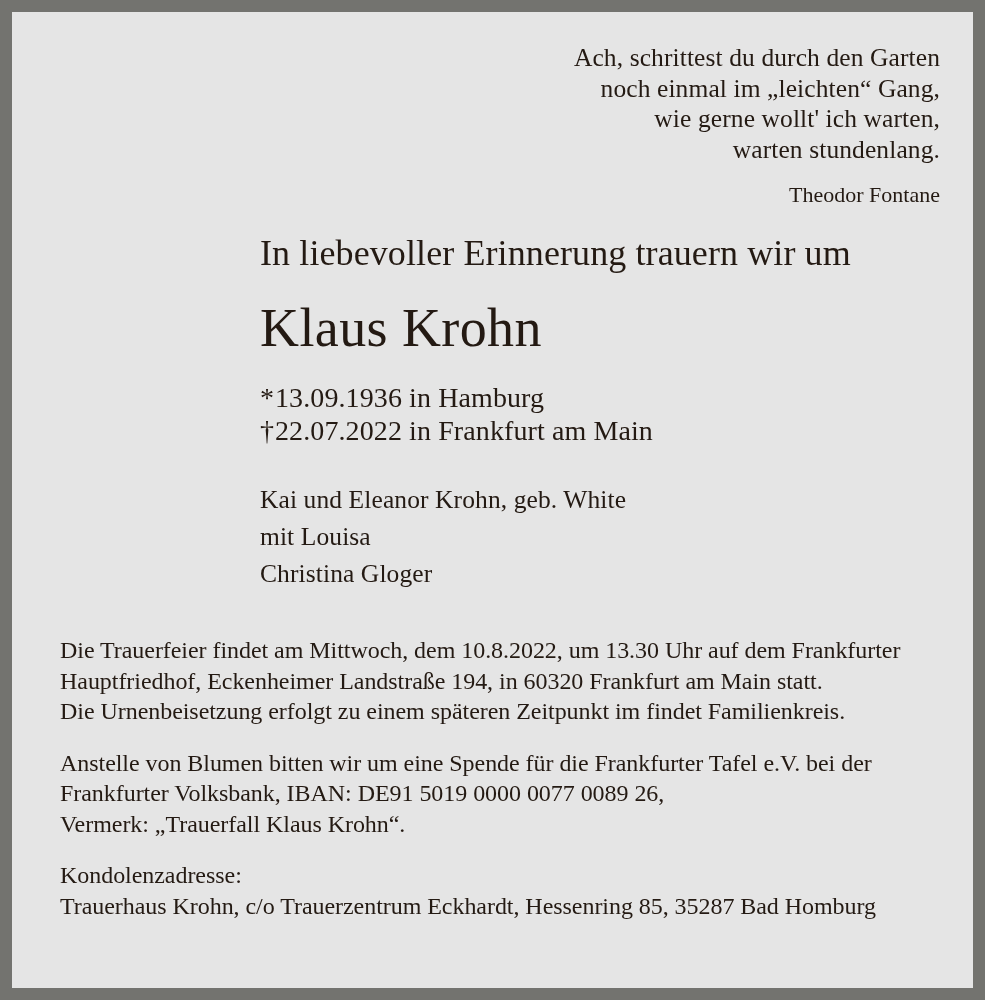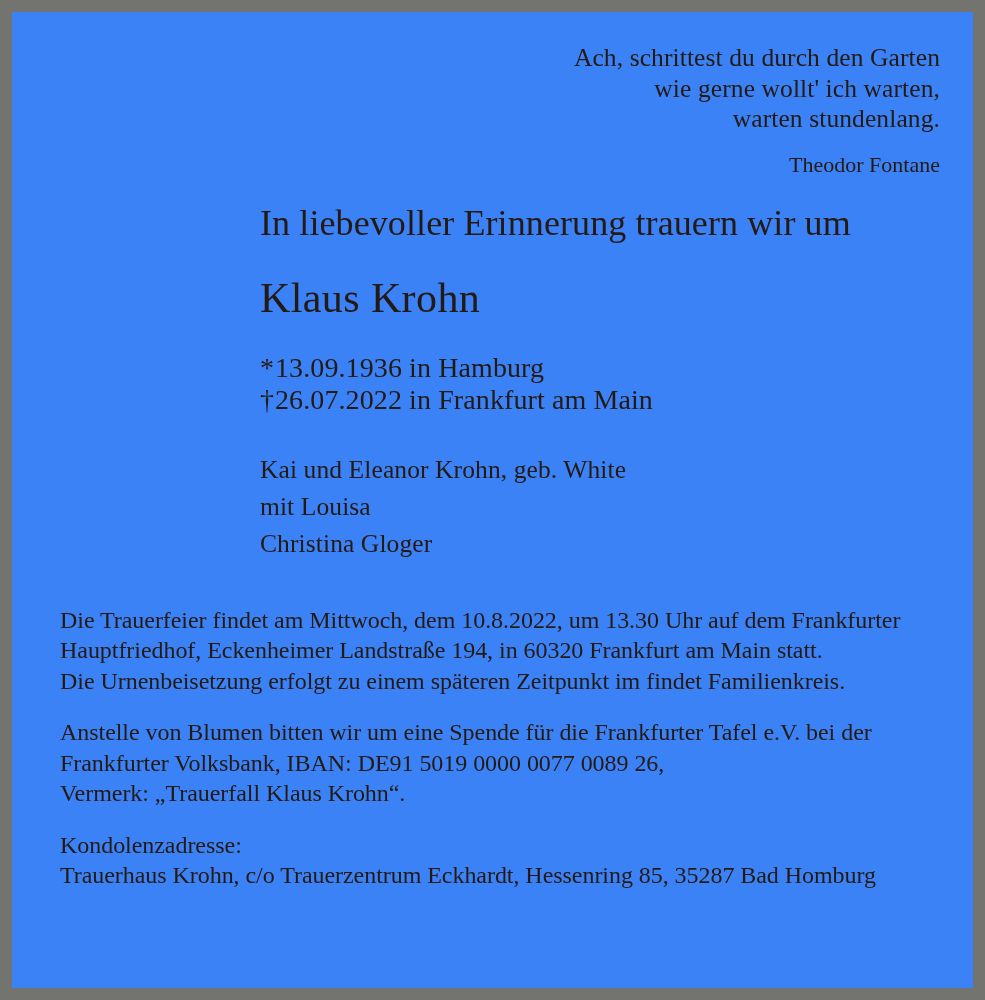--- a/index.html
+++ b/index.html
@@ -12,21 +12,21 @@
     background: #ffffff;
     font-family: "Liberation Serif", "DejaVu Serif", serif;
     color: #241a13;
     overflow: hidden;
   }
 
   .notice {
     box-sizing: border-box;
     width: 985px;
     height: 1000px;
-    background: #3b82f6;
+    background: #e5e5e5;
     border: 12px solid #73736f;
     position: relative;
   }
 
   .inner {
     box-sizing: border-box;
     width: 100%;
     height: 100%;
     padding: 20px 33px 0 40px;
     position: relative;
@@ -55,21 +55,21 @@
     margin-left: 208px;
     margin-top: 29px;
   }
   .intro-line {
     font-size: 36px;
     line-height: 32px;
     letter-spacing: 0.1px;
     white-space: nowrap;
   }
   .deceased-name {
-    font-size: 42px;
+    font-size: 54px;
     line-height: 74px;
     letter-spacing: 0.4px;
     margin-top: 22px;
     white-space: nowrap;
   }
   .life-dates {
     margin-top: 17px;
   }
   .date-line {
     font-size: 28px;
@@ -115,35 +115,36 @@
   }
 </style>
 </head>
 <body>
 
 <div class="notice">
   <div class="inner">
 
     <div class="poem">
       <div class="poem-line">Ach, schrittest du durch den Garten</div>
+      <div class="poem-line">noch einmal im „leichten“ Gang,</div>
       <div class="poem-line">wie gerne wollt' ich warten,</div>
       <div class="poem-line">warten stundenlang.</div>
       <div class="poem-attribution">Theodor Fontane</div>
     </div>
 
     <div class="memorial">
       <div class="intro-line">In liebevoller Erinnerung trauern wir um</div>
       <div class="deceased-name">Klaus Krohn</div>
 
       <div class="life-dates">
         <div class="date-line">
           <span class="date-symbol">*</span><span>13.09.1936 in Hamburg</span>
         </div>
         <div class="date-line">
-          <span class="date-symbol">†</span><span>26.07.2022 in Frankfurt am Main</span>
+          <span class="date-symbol">†</span><span>22.07.2022 in Frankfurt am Main</span>
         </div>
       </div>
 
       <div class="survivors">
         <div class="survivor-line">Kai und Eleanor Krohn, geb. White</div>
         <div class="survivor-line">mit Louisa</div>
         <div class="survivor-line">Christina Gloger</div>
       </div>
     </div>
 

